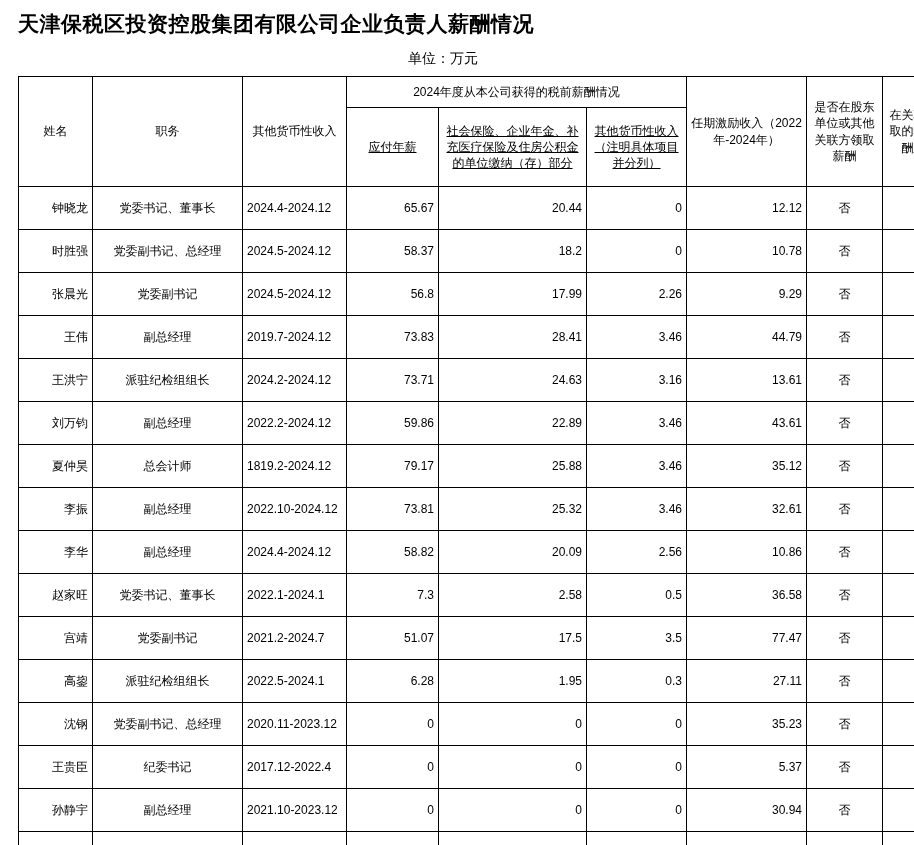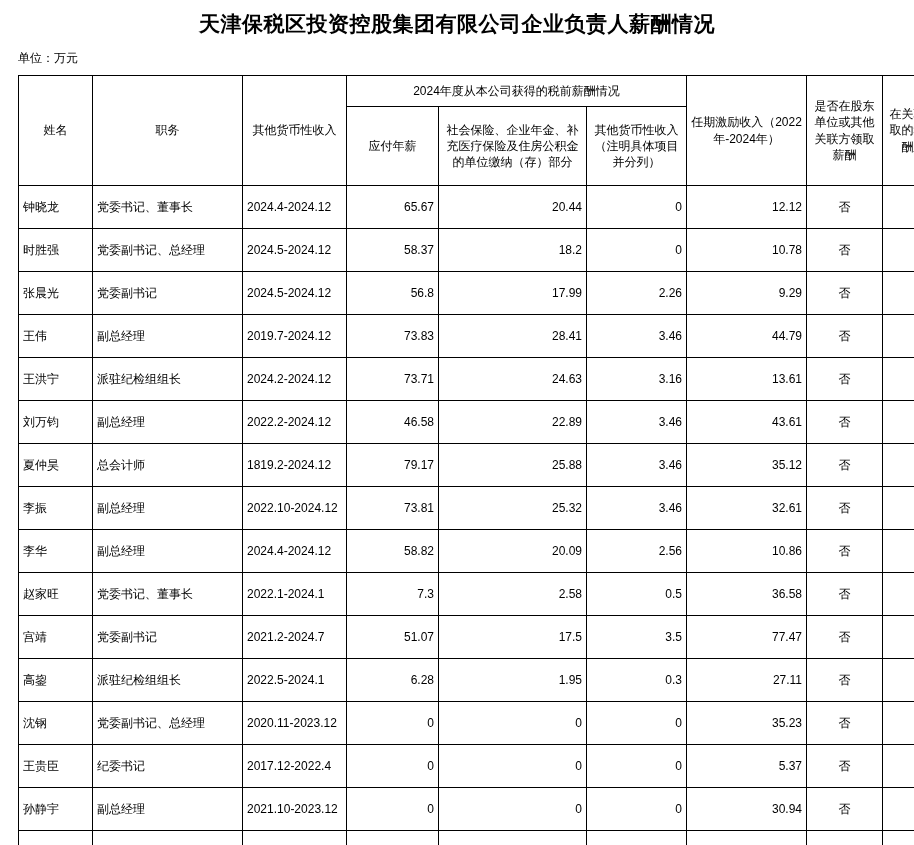--- a/index.html
+++ b/index.html
@@ -12,31 +12,30 @@
     min-height: 845px;
     font-family: "Liberation Serif", "DejaVu Serif", serif;
     color: #000000;
   }
   .page {
     width: 914px;
     box-sizing: border-box;
     padding: 0 18px;
   }
   .doc-title {
-    text-align: center;
     font-size: 21px;
     font-weight: bold;
     letter-spacing: 0.5px;
     padding-top: 10px;
     padding-bottom: 12px;
     font-family: "Liberation Sans", "DejaVu Sans", sans-serif;
   }
   .unit-line {
-    text-align: left;
-    font-size: 12px;
+    text-align: center;
+    font-size: 14px;
     padding-right: 28px;
     padding-bottom: 8px;
     font-family: "Liberation Sans", "DejaVu Sans", sans-serif;
   }
   table.salary {
     border-collapse: collapse;
     width: 878px;
     margin: 0 auto;
     table-layout: fixed;
     font-family: "Liberation Sans", "DejaVu Sans", sans-serif;
@@ -55,26 +54,28 @@
     line-height: 1.35;
   }
   .th-group {
     height: 26px;
   }
   .th-tall {
     height: 100px;
   }
   .th-sub {
     height: 74px;
+    text-decoration: underline;
   }
   td.c-name {
-    text-align: left;
+    text-align: right;
     height: 38px;
   }
   td.c-title {
+    text-align: center;
   }
   td.c-period {
   }
   td.c-num {
     text-align: right;
     padding-right: 8px;
   }
   td.c-center {
     text-align: center;
   }
@@ -178,21 +179,21 @@
           <td class="c-num">24.63</td>
           <td class="c-num">3.16</td>
           <td class="c-num">13.61</td>
           <td class="c-center">否</td>
           <td class="c-center">-</td>
         </tr>
         <tr>
           <td class="c-name">刘万钧</td>
           <td class="c-title">副总经理</td>
           <td class="c-period">2022.2-2024.12</td>
-          <td class="c-num">46.58</td>
+          <td class="c-num">59.86</td>
           <td class="c-num">22.89</td>
           <td class="c-num">3.46</td>
           <td class="c-num">43.61</td>
           <td class="c-center">否</td>
           <td class="c-center">-</td>
         </tr>
         <tr>
           <td class="c-name">夏仲昊</td>
           <td class="c-title">总会计师</td>
           <td class="c-period">1819.2-2024.12</td>

